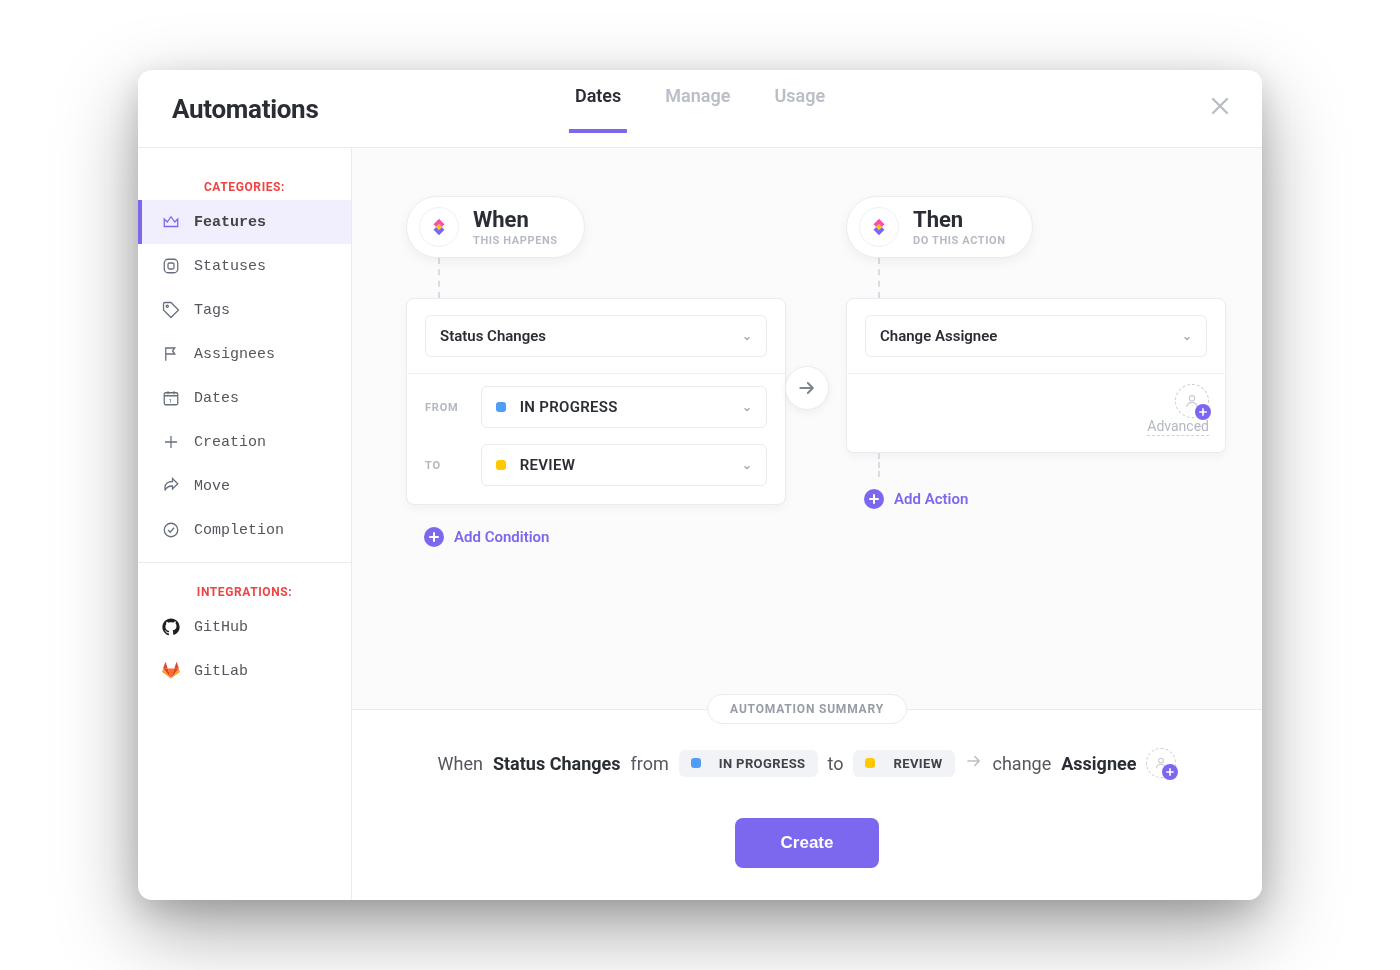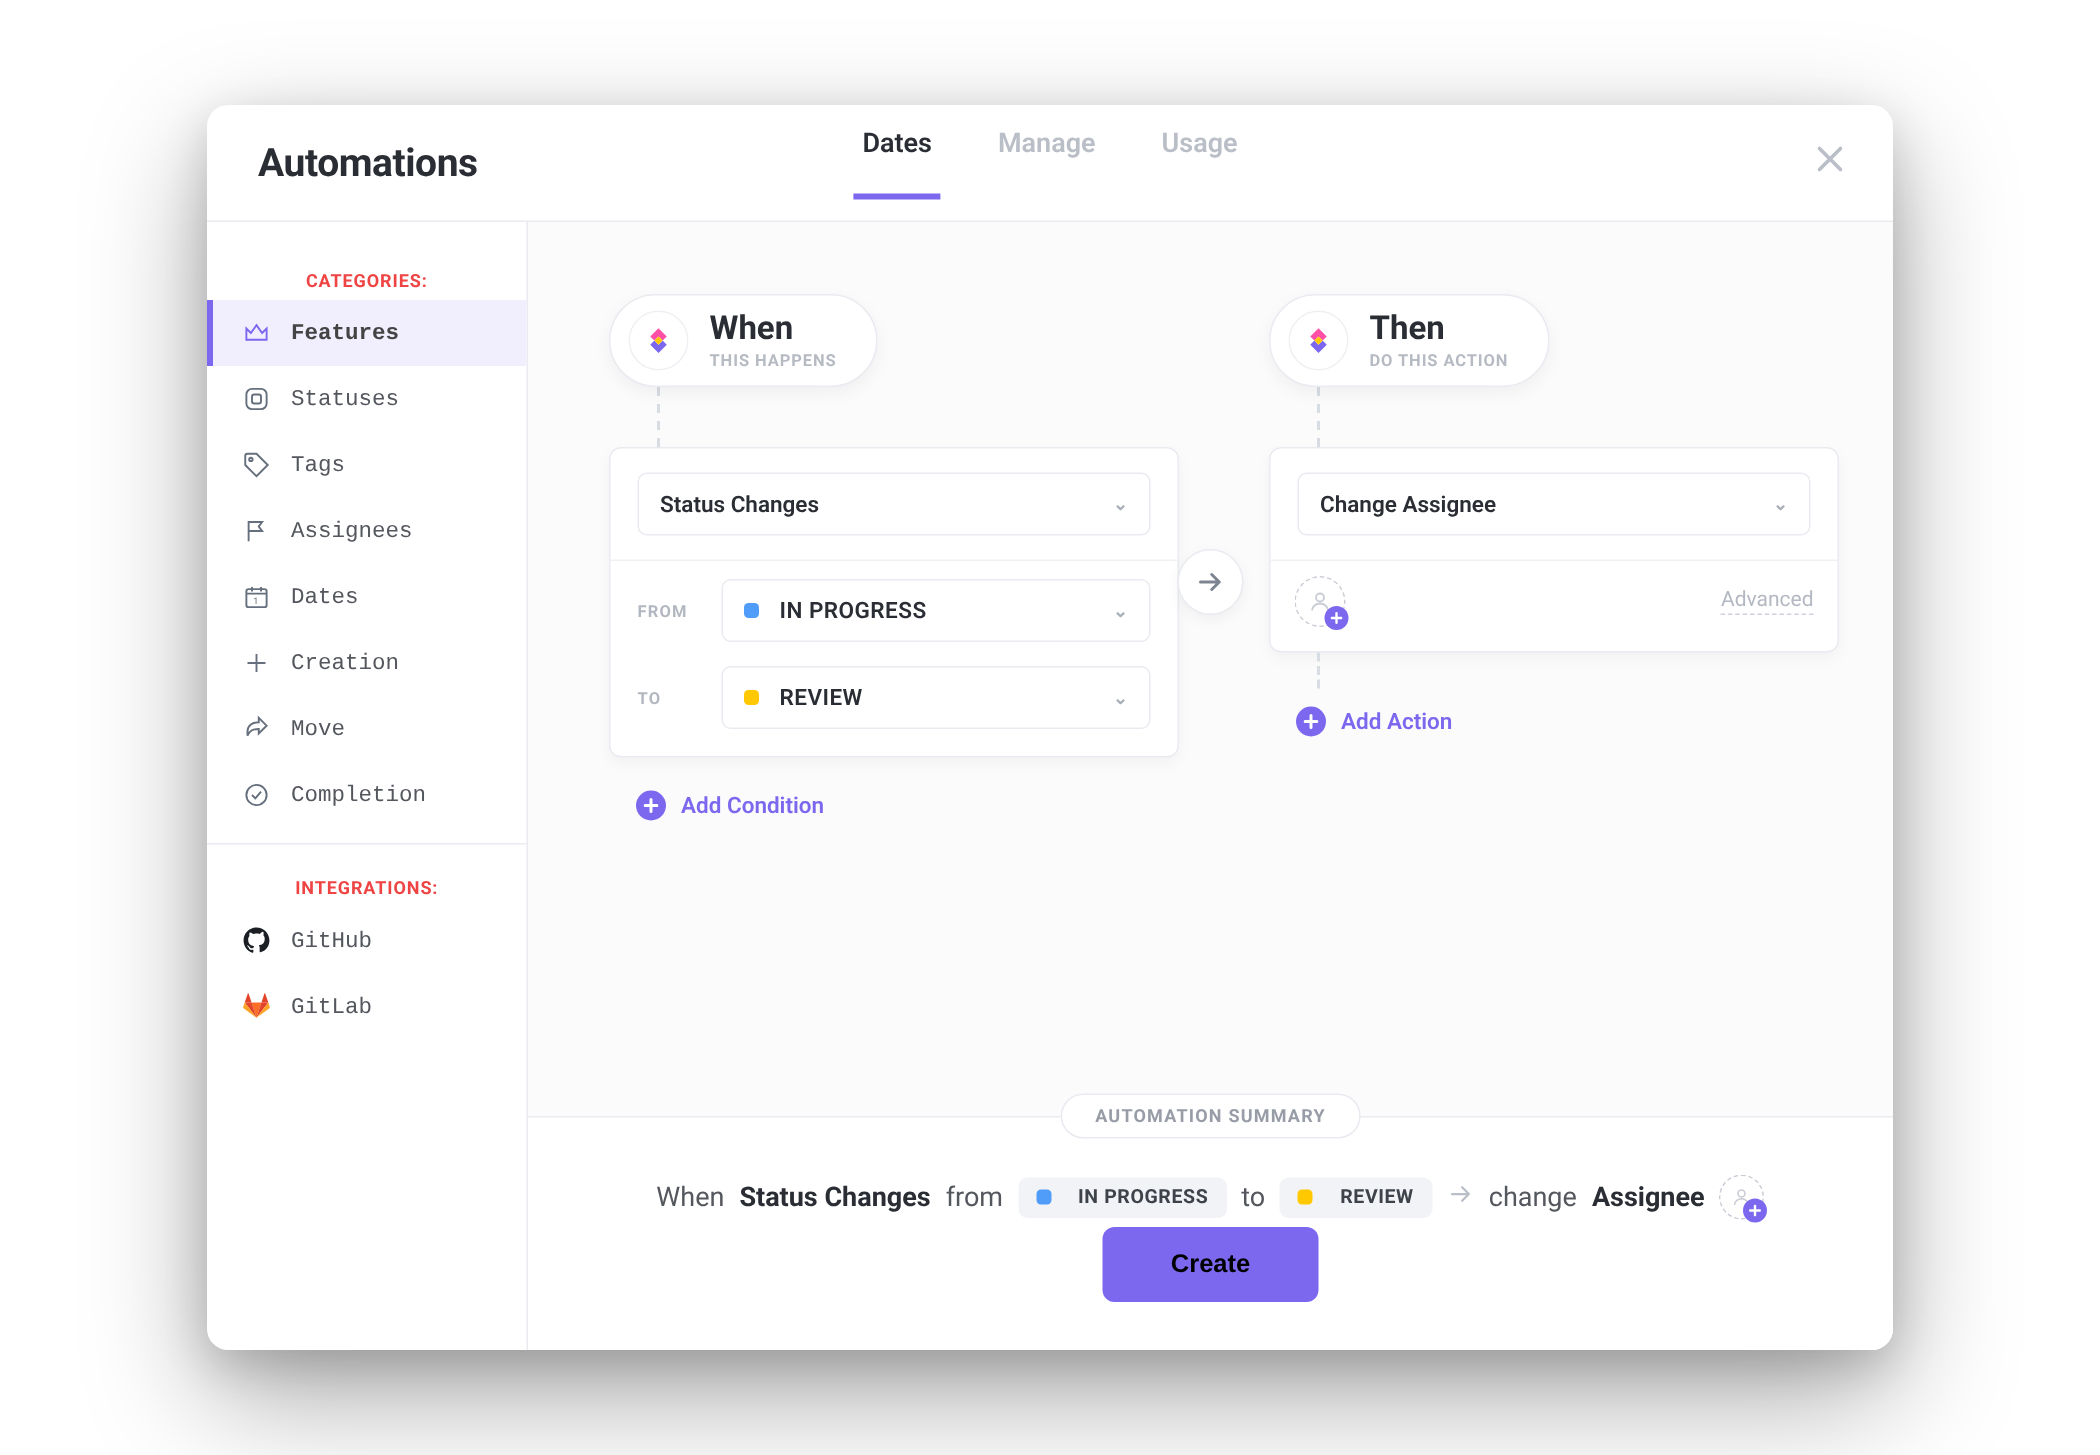--- a/index.html
+++ b/index.html
@@ -216,23 +216,24 @@
   background: #fff;
   border: 1px solid #e9ebf0;
   border-radius: 50%;
   display: flex; align-items: center; justify-content: center;
   color: #7d8592;
   box-shadow: 0 3px 10px rgba(0,0,0,0.05);
 }
 
 .assign-row {
   display: flex;
-  align-items: center;
+  align-items: flex-end;
   justify-content: space-between;
   padding: 10px 16px 16px;
+  flex-direction: column;
 }
 .assign-placeholder {
   width: 34px; height: 34px;
   border: 1.5px dashed #c9ccd4;
   border-radius: 50%;
   display: flex; align-items: center; justify-content: center;
   position: relative;
 }
 .assign-placeholder .mini-plus {
   position: absolute; right: -3px; bottom: -3px;
@@ -286,23 +287,23 @@
   padding: 6px 12px;
   border-radius: 6px;
   font-size: 13px;
   font-weight: 700;
   letter-spacing: 0.4px;
   color: #3e434b;
 }
 .summary-arrow { color: #b9bec7; }
 .assign-placeholder.sm { width: 30px; height: 30px; }
 .create-btn {
-  margin-top: 5px;
+  margin-top: 40px;
   background: #7b68ee;
-  color: #000000;
+  color: #ffffff;
   border: none;
   padding: 15px 46px;
   font-size: 17px;
   font-weight: 700;
   border-radius: 8px;
   cursor: pointer;
 }
 
 
 .gh-icon, .gl-icon { display: flex; }

